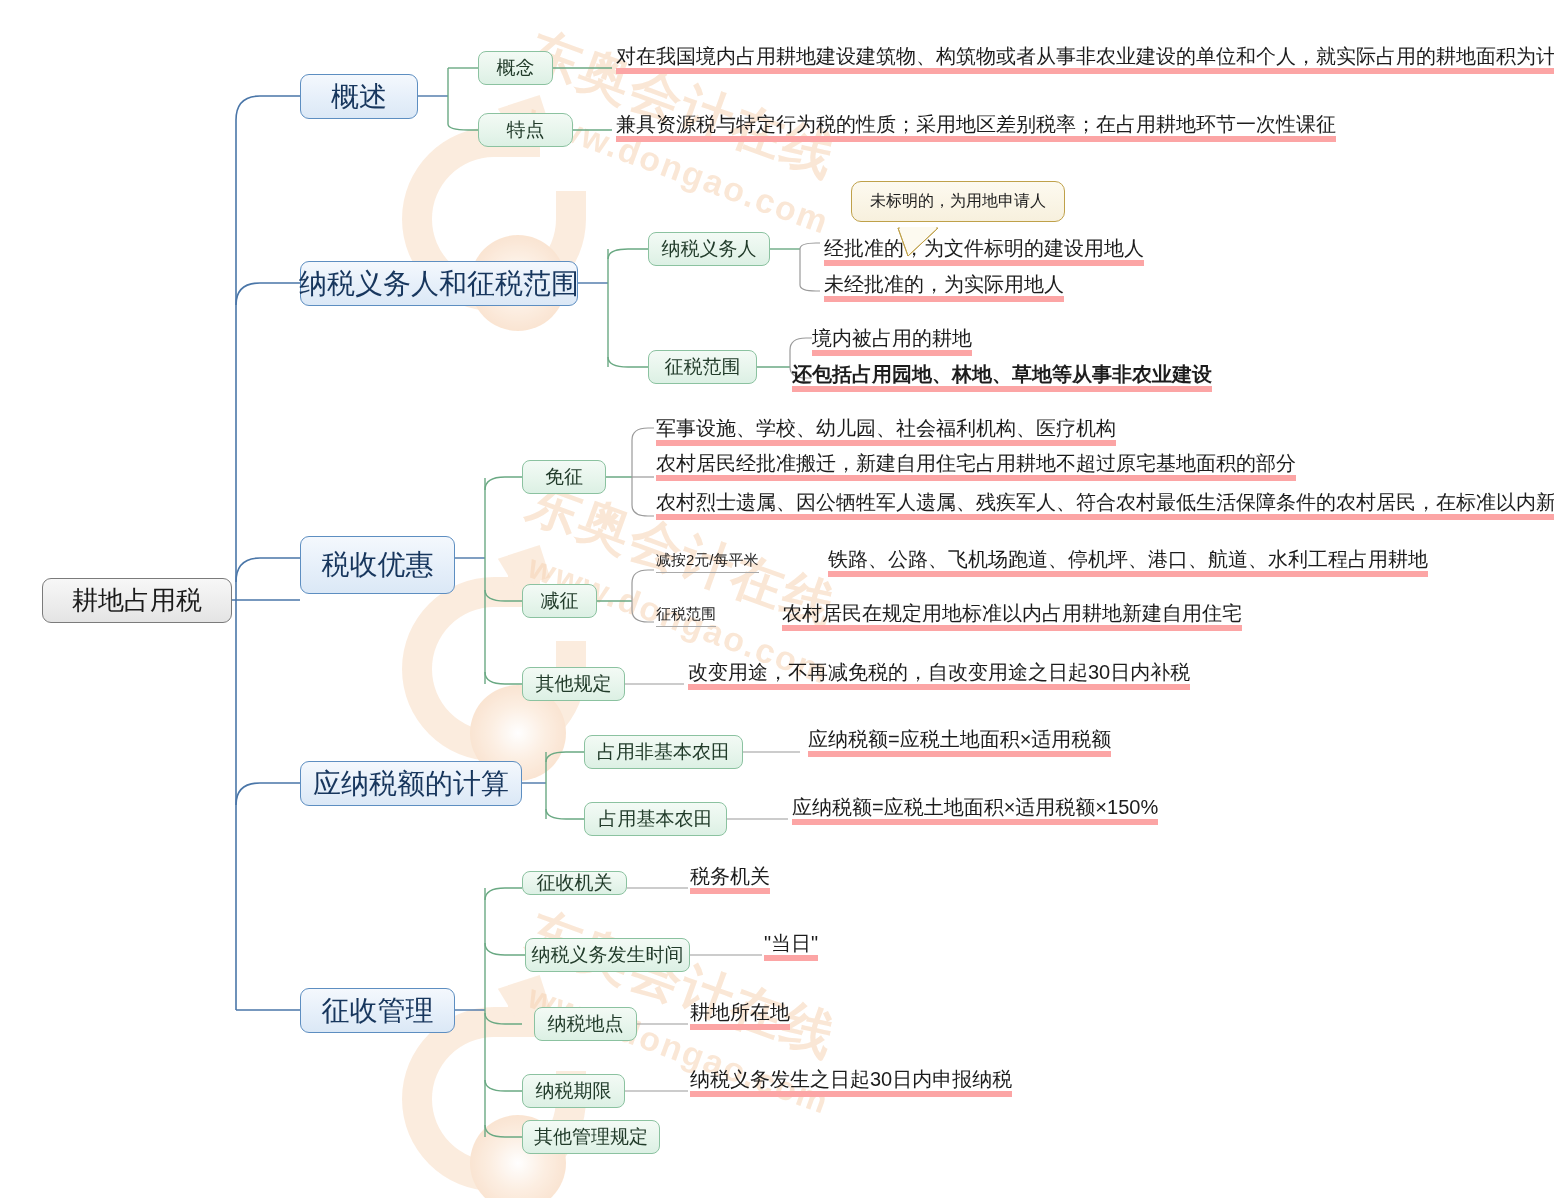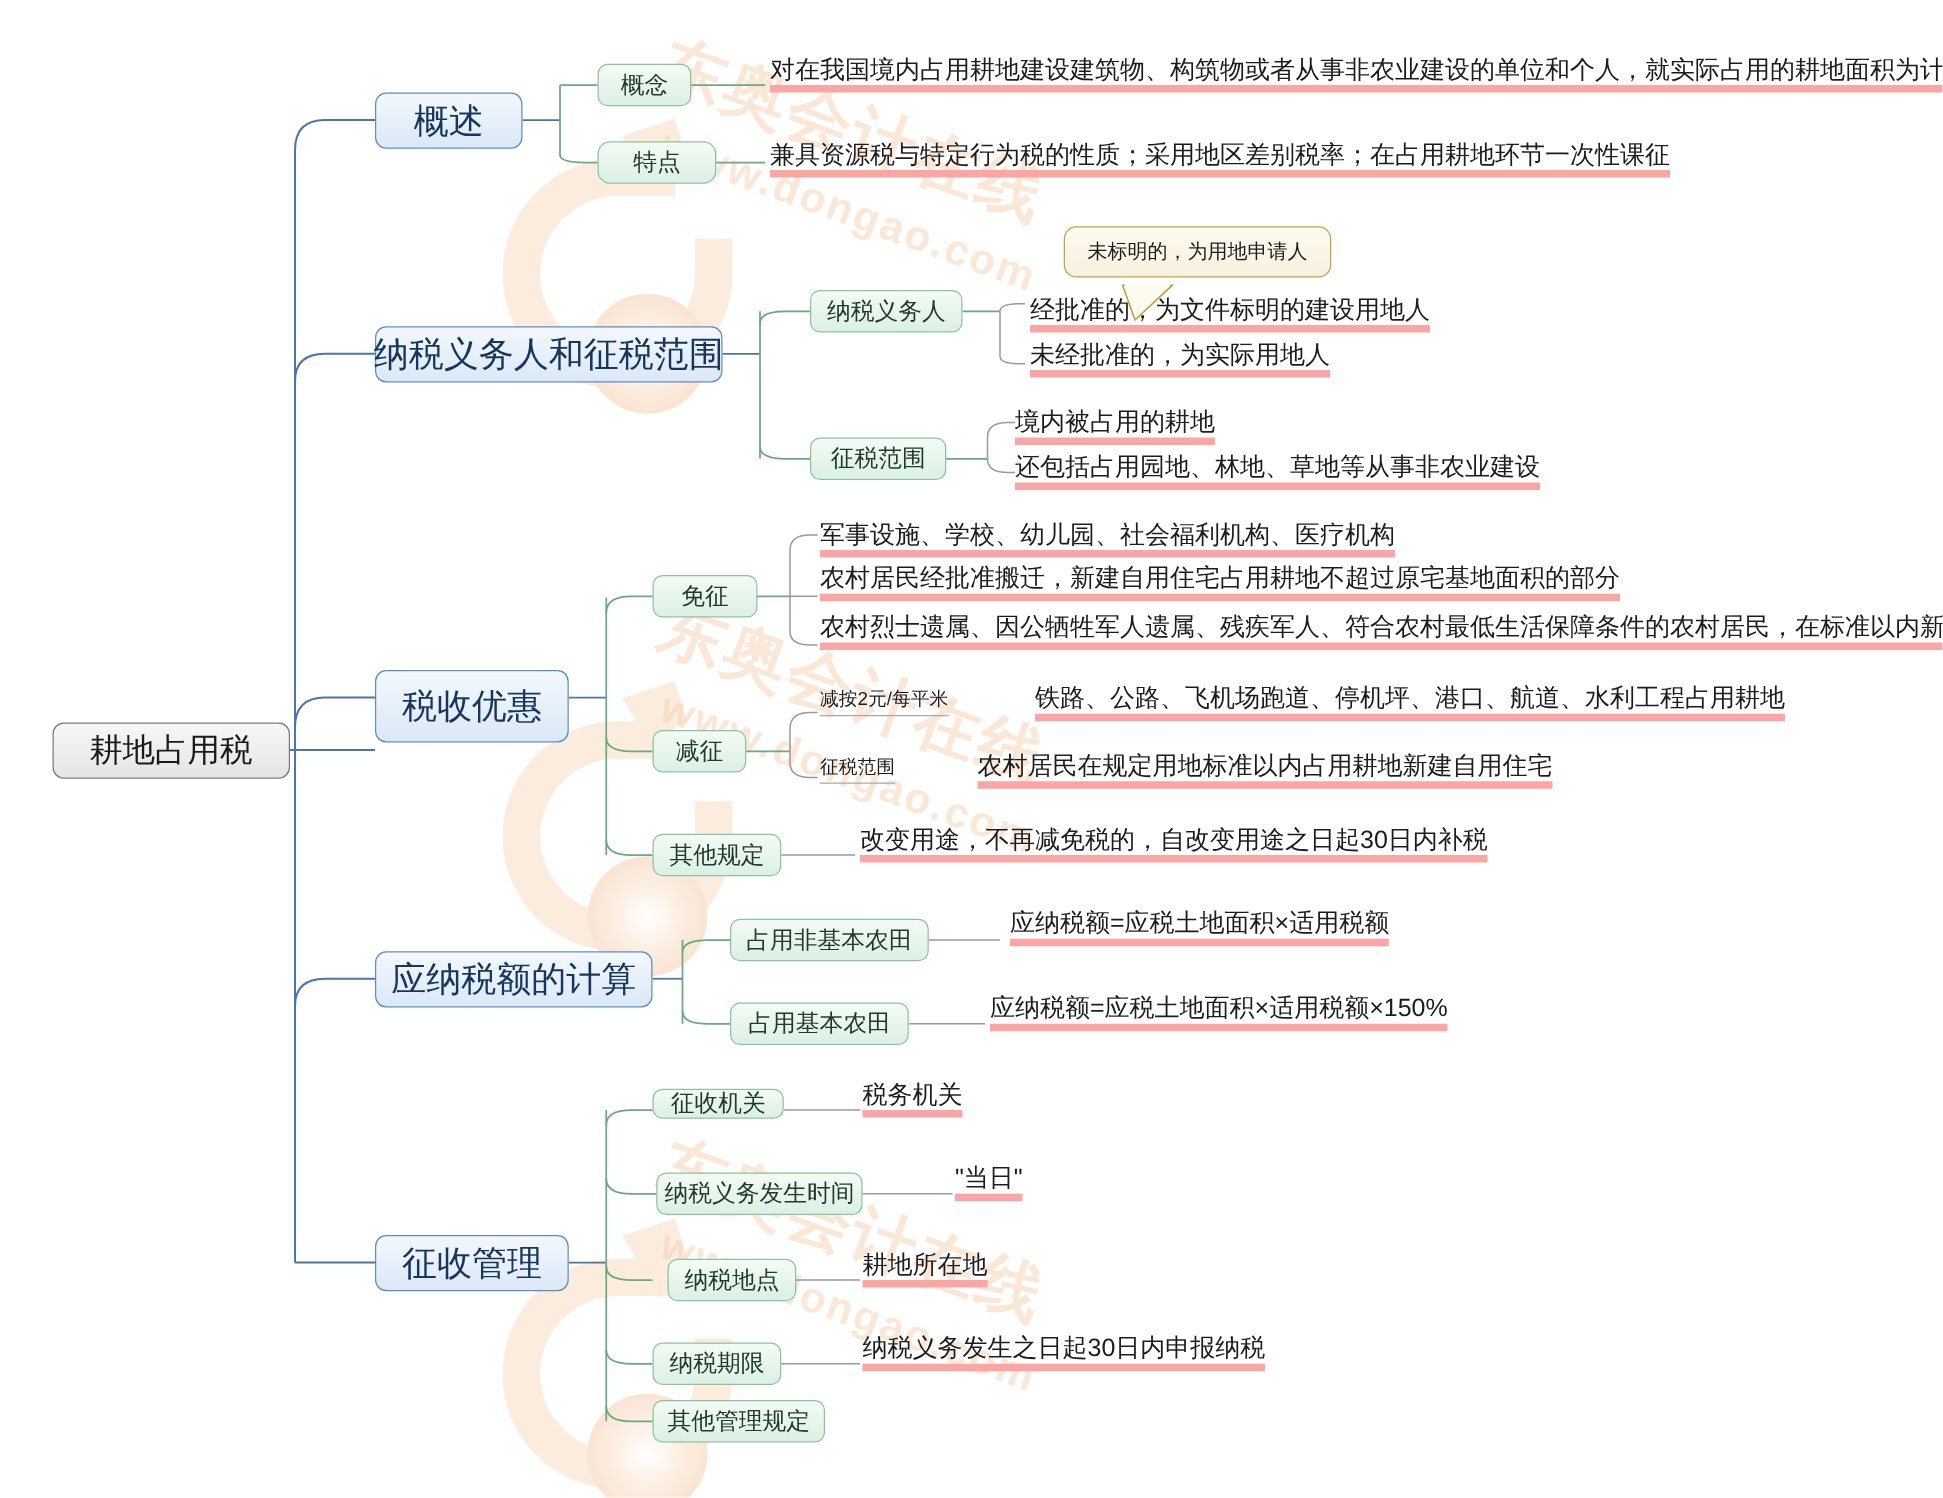--- a/index.html
+++ b/index.html
@@ -202,21 +202,21 @@
 
   <div class="node lvl2" style="left:648px;top:232px;width:122px;height:34px;">
     <span>纳税义务人</span>
   </div>
   <div class="node lvl2" style="left:648px;top:350px;width:109px;height:34px;">
     <span>征税范围</span>
   </div>
   <div class="leaf" style="left:824px;top:238px;">经批准的，为文件标明的建设用地人</div>
   <div class="leaf" style="left:824px;top:274px;">未经批准的，为实际用地人</div>
   <div class="leaf" style="left:812px;top:328px;">境内被占用的耕地</div>
-  <div class="leaf" style="left:812px;top:364px;">还包括占用园地、林地、草地等从事非农业建设</div>
+  <div class="leaf" style="left:792px;top:364px;font-weight:bold;">还包括占用园地、林地、草地等从事非农业建设</div>
 
   <div class="callout" style="left:851px;top:181px;">
     <span>未标明的，为用地申请人</span>
   </div>
 
   <div class="node lvl2" style="left:522px;top:460px;width:84px;height:34px;">
     <span>免征</span>
   </div>
   <div class="node lvl2" style="left:522px;top:584px;width:75px;height:34px;">
     <span>减征</span>

